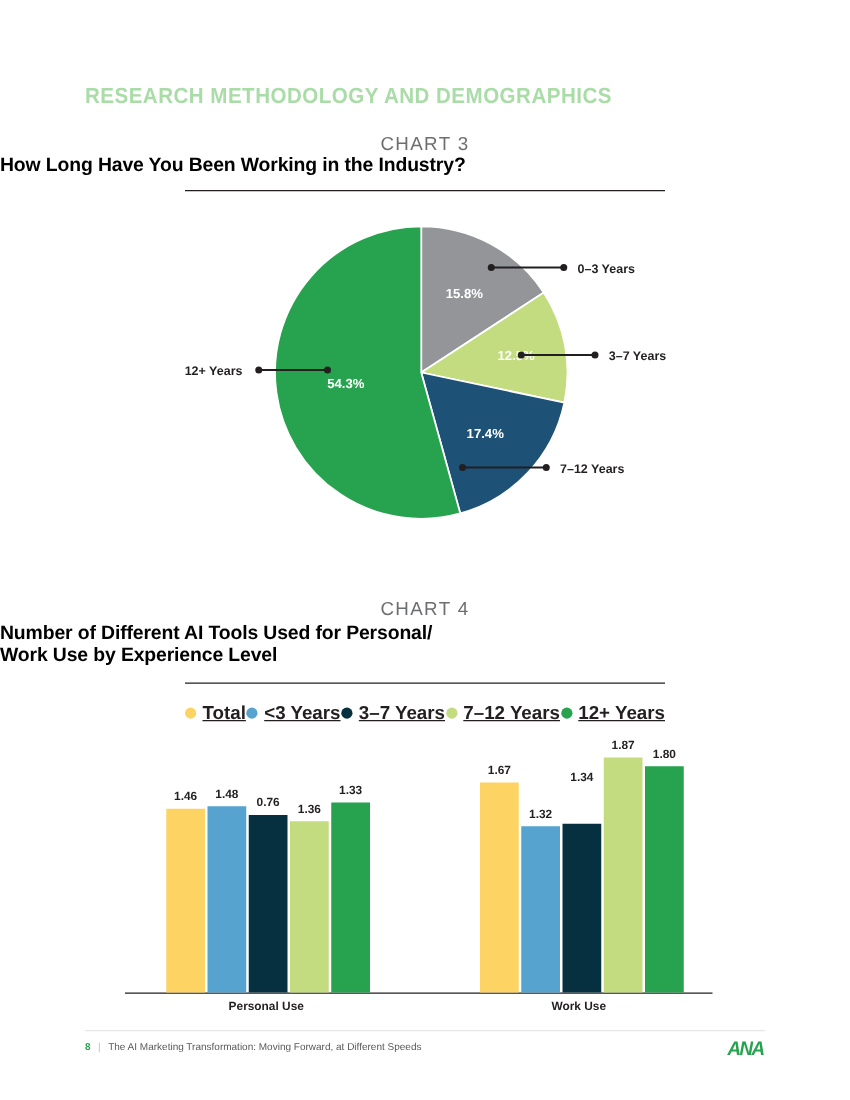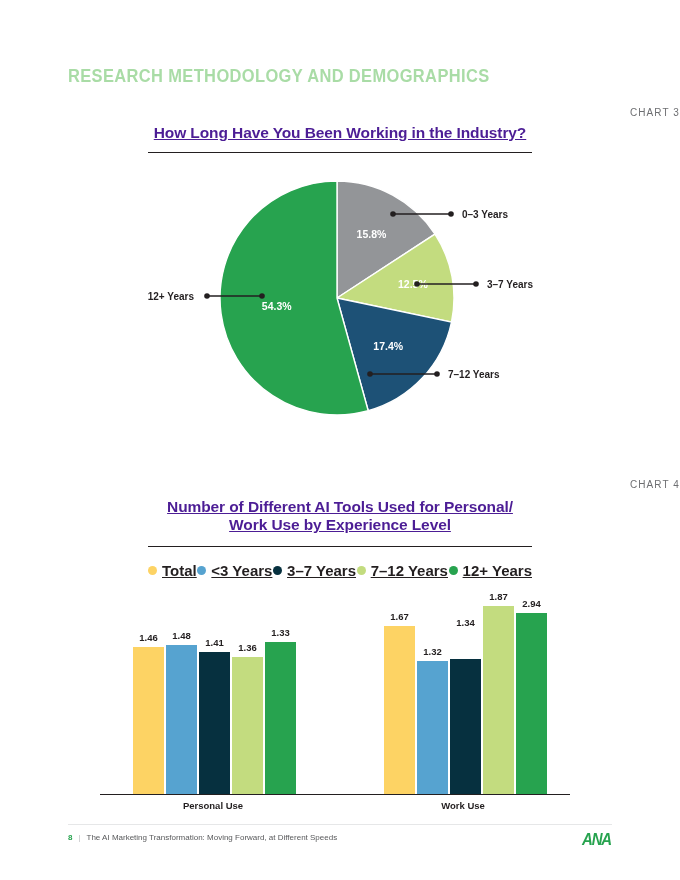--- a/index.html
+++ b/index.html
@@ -15,27 +15,27 @@
   .section-heading{
     position:absolute;left:68px;top:66px;
     font-size:17.5px;font-weight:bold;letter-spacing:0.4px;
     color:#a9dca6;text-transform:uppercase;
     transform:scaleX(0.94);transform-origin:left center;
     white-space:nowrap;
   }
 
   
   .chart-label{
-    position:absolute;width:100%;text-align:right;
-    font-size:10px;color:#6d6e71;letter-spacing:1.1px;
+    position:absolute;width:100%;text-align:center;
+    font-size:15px;color:#6d6e71;letter-spacing:1.1px;
   }
   .chart-title{
-    position:absolute;width:100%;text-align:center;
-    font-size:15.5px;font-weight:bold;color:#4c1d95;
-    letter-spacing:-0.1px;line-height:18px;text-decoration:underline;
+    position:absolute;width:100%;text-align:left;
+    font-size:15.5px;font-weight:bold;color:#000000;
+    letter-spacing:-0.1px;line-height:18px;
   }
   .rule{
     position:absolute;left:148px;width:384px;height:1px;
     background:#231f20;
   }
 
   
   .pie-wrap{position:absolute;left:0;top:0;width:680px;height:880px;pointer-events:none;}
   svg{display:block;overflow:visible;}
   .slice-label{
@@ -166,36 +166,36 @@
       </div>
     </div>
 
   <div class="bars-area" id="bars-area">
     <div class="baseline"></div>
   <div class="bar-rect" style="left: 133px; top: 647.27px; height: 146.73px; background: rgb(253, 211, 100);"></div>
       <div class="bar-val" style="left: 128.5px; top: 632.27px;">1.46</div>
       <div class="bar-rect" style="left: 166px; top: 645.26px; height: 148.74px; background: rgb(86, 163, 208);"></div>
       <div class="bar-val" style="left: 161.5px; top: 630.26px;">1.48</div>
       <div class="bar-rect" style="left: 199px; top: 652.295px; height: 141.705px; background: rgb(6, 48, 63);"></div>
-      <div class="bar-val" style="left: 194.5px; top: 637.295px;">1.41</div>
+      <div class="bar-val" style="left: 194.5px; top: 637.295px;">0.76</div>
       <div class="bar-rect" style="left: 232px; top: 657.32px; height: 136.68px; background: rgb(195, 220, 127);"></div>
       <div class="bar-val" style="left: 227.5px; top: 642.32px;">1.36</div>
       <div class="bar-rect" style="left: 265px; top: 642.245px; height: 151.755px; background: rgb(39, 163, 79);"></div>
       <div class="bar-val" style="left: 260.5px; top: 627.245px;">1.33</div>
       <div class="group-label" style="left: 133px;">Personal Use</div>
       <div class="bar-rect" style="left: 384px; top: 626.165px; height: 167.835px; background: rgb(253, 211, 100);"></div>
       <div class="bar-val" style="left: 379.5px; top: 611.165px;">1.67</div>
       <div class="bar-rect" style="left: 417px; top: 661.34px; height: 132.66px; background: rgb(86, 163, 208);"></div>
       <div class="bar-val" style="left: 412.5px; top: 646.34px; text-align: center;">1.32</div>
       <div class="bar-rect" style="left: 450px; top: 659.33px; height: 134.67px; background: rgb(6, 48, 63);"></div>
       <div class="bar-val" style="left: 445.5px; top: 617px;">1.34</div>
       <div class="bar-rect" style="left: 483px; top: 606.065px; height: 187.935px; background: rgb(195, 220, 127);"></div>
       <div class="bar-val" style="left: 478.5px; top: 591.065px;">1.87</div>
       <div class="bar-rect" style="left: 516px; top: 613.1px; height: 180.9px; background: rgb(39, 163, 79);"></div>
-      <div class="bar-val" style="left: 511.5px; top: 598.1px;">2.94</div>
+      <div class="bar-val" style="left: 511.5px; top: 598.1px;">1.80</div>
       <div class="group-label" style="left: 383px;">Work Use</div>
     </div>
 
   <div class="footer-rule"></div>
   <div class="footer">
     <span class="footer-page">8</span>
     <span class="footer-sep">|</span>
     <span>The AI Marketing Transformation: Moving Forward, at Different Speeds</span>
   </div>
   <div class="ana-logo">ANA</div>

